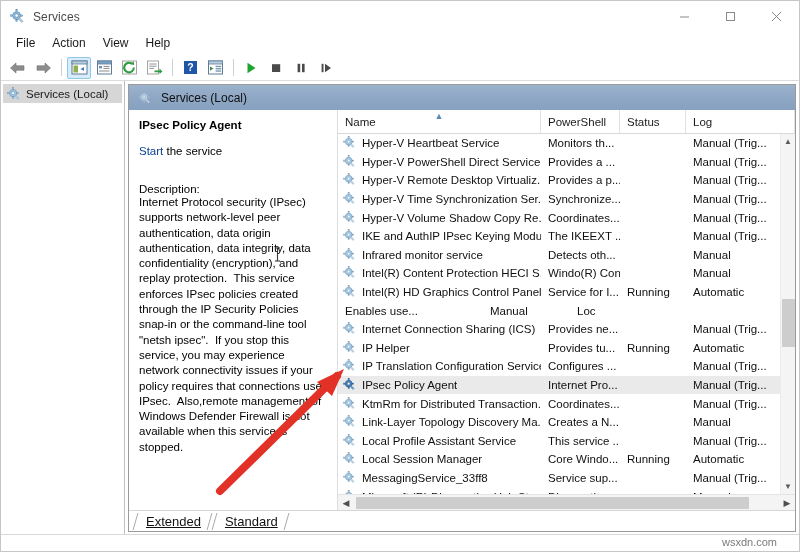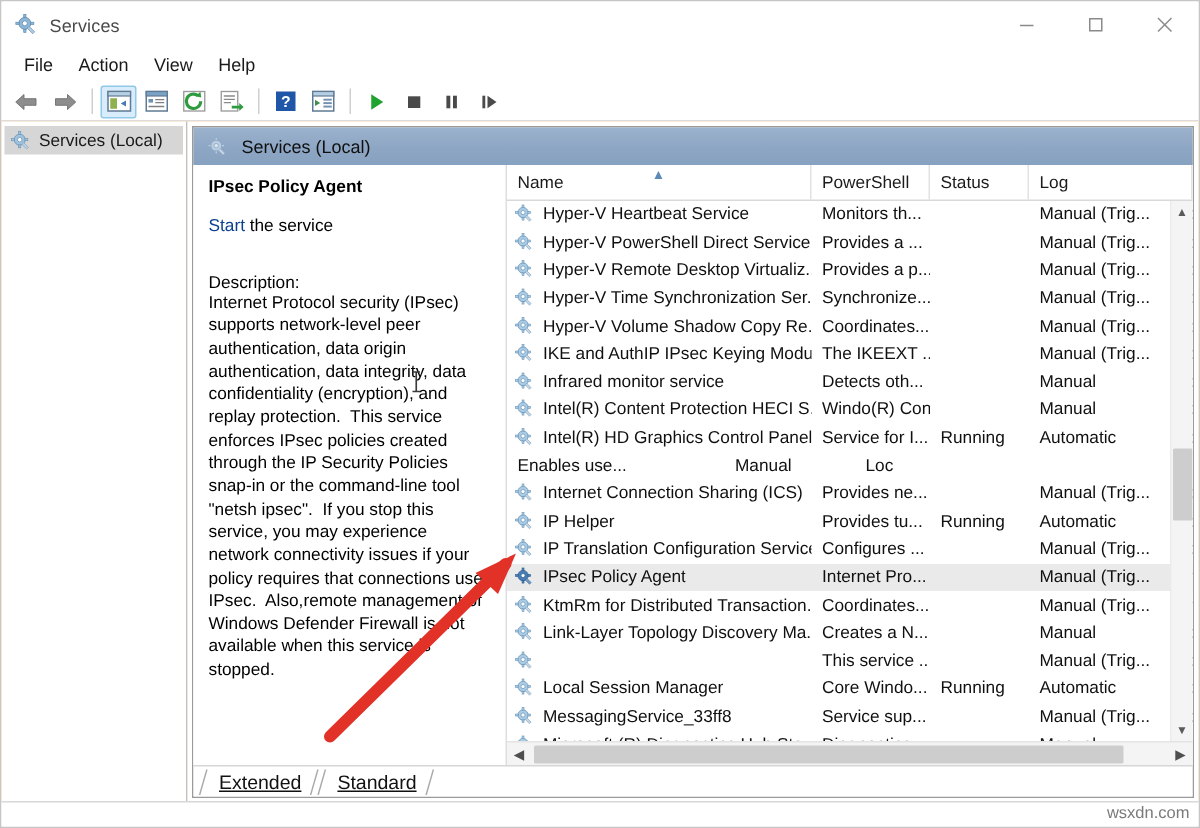--- a/index.html
+++ b/index.html
@@ -97,21 +97,21 @@
     width: 1px; height: 17px;
     background: #cfcfcf;
     margin: 0 5px;
   }
 
   
   .body {
     flex: 1 1 auto;
     display: flex;
     min-height: 0;
-    background: #fdba74;
+    background: #4d7c0f;
   }
 
   
   .treepane {
     width: 124px;
     flex: 0 0 124px;
     border-right: 1px solid #c0c0c0;
     background: #ffffff;
     padding-top: 3px;
   }
@@ -354,21 +354,21 @@
   
   .statusstrip {
     height: 17px;
     flex: 0 0 auto;
     background: #ffffff;
     border-top: 1px solid #d8d8d8;
     position: relative;
   }
   .watermark {
     position: absolute;
-    right: 6px; top: 1px;
+    right: 22px; top: 1px;
     font-size: 11px;
     color: #7a7a7a;
   }
 
   
   .annot {
     position: absolute;
     left: 0; top: 0;
     width: 800px; height: 552px;
     pointer-events: none;
@@ -945,20 +945,21 @@
                         <circle cx="7" cy="7" r="1.7" fill="#ffffff" stroke="#6f96b8" stroke-width="0.6"></circle>
                         <g fill="#a9cde6" stroke="#6f96b8" stroke-width="0.5">
                           <rect x="6.2" y="0.8" width="1.6" height="2.2"></rect>
                           <rect x="6.2" y="11" width="1.6" height="2.2"></rect>
                           <rect x="0.8" y="6.2" width="2.2" height="1.6"></rect>
                           <rect x="11" y="6.2" width="2.2" height="1.6"></rect>
                         </g>
                         <path d="M10 9.2 l3.6 3.6 -1.3 1.3 -3.6 -3.6z" fill="#c2d6e6" stroke="#7da0bd" stroke-width="0.5"></path>
                       </svg>
                     </span>
+                    <span class="name-text">Local Profile Assistant Service</span>
                   </div>
                   <div class="lv-cell col-desc">This service ...</div>
                   <div class="lv-cell col-status"></div>
                   <div class="lv-cell col-startup">Manual (Trig...</div>
                   <div class="lv-cell col-logon">Loc</div>
                 </div>
                 <div class="lv-row">
                   <div class="lv-cell name col-name">
                     <span class="gear">
                       <svg width="13" height="13" viewBox="0 0 16 16">

